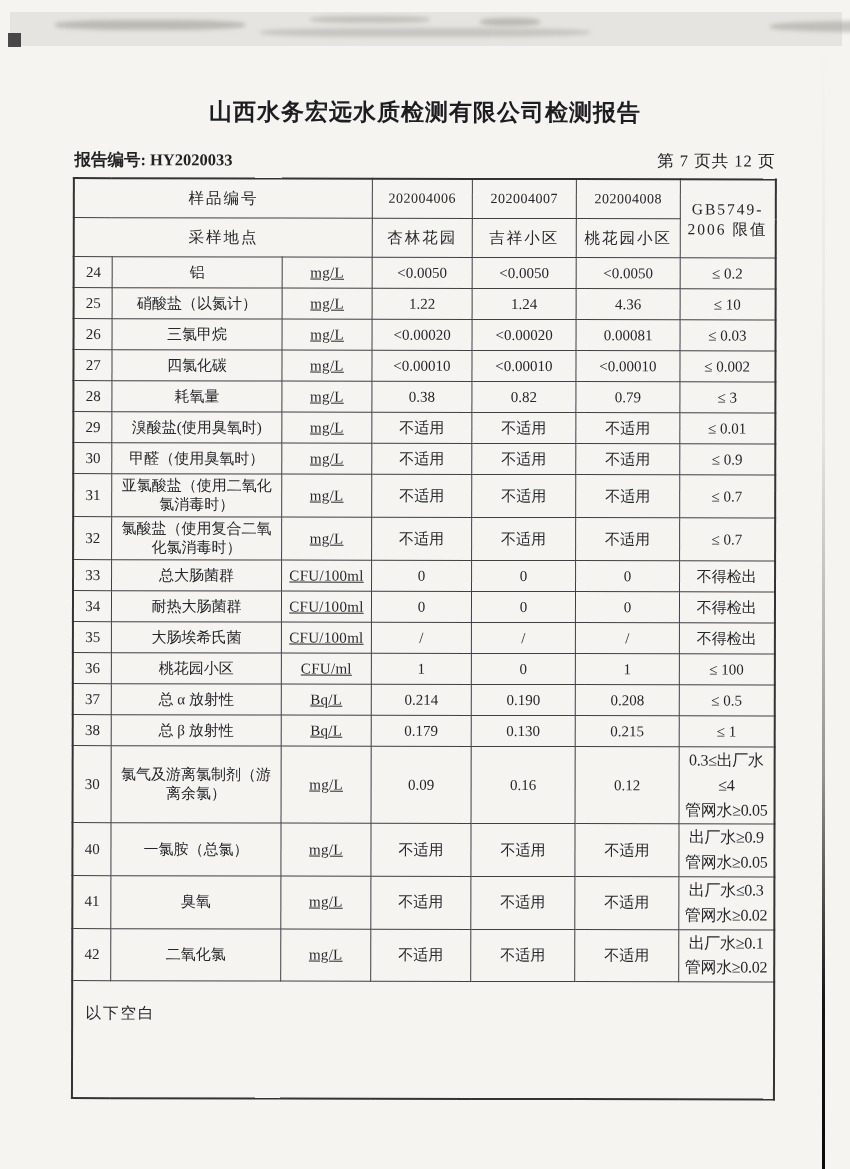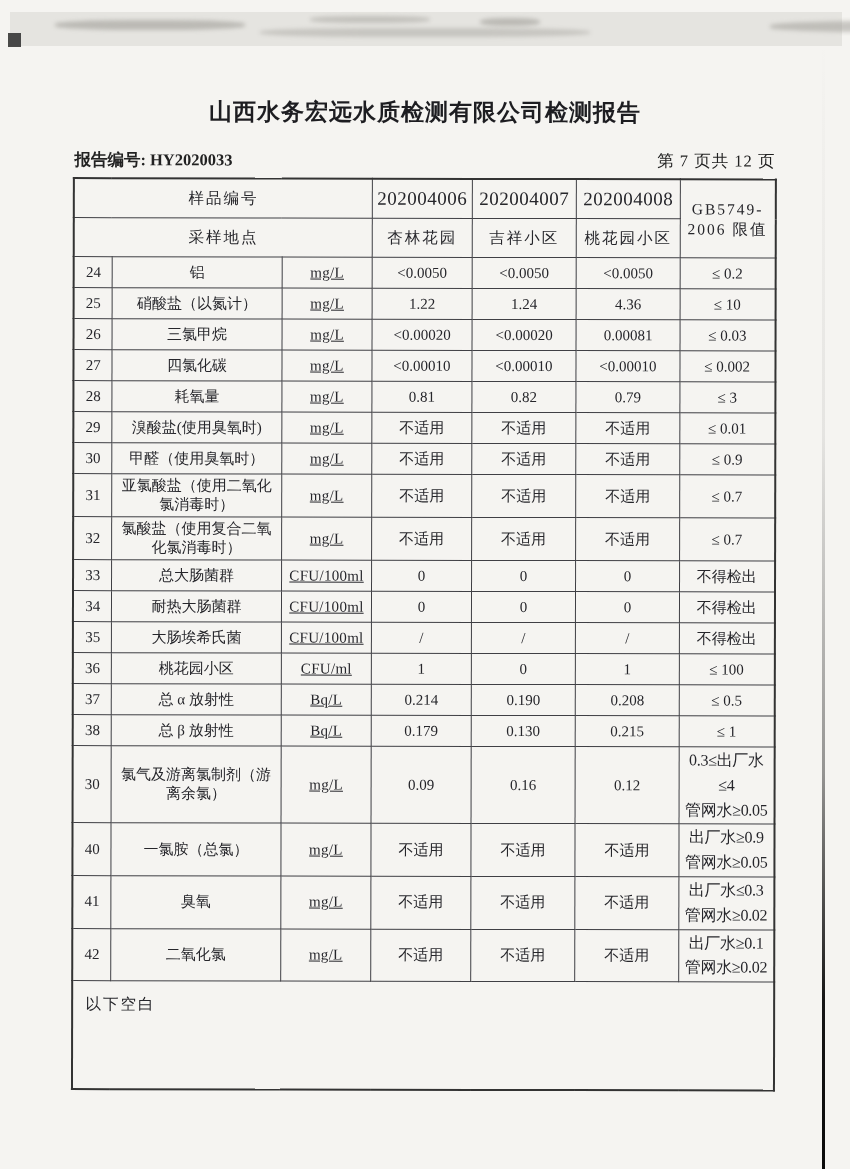--- a/index.html
+++ b/index.html
@@ -52,27 +52,27 @@
   }
   table.report td{
     border:1px solid #3f3f44;
     text-align:center;vertical-align:middle;
     font-size:15px;line-height:1.25;
     padding:1px 3px;
     overflow:hidden;
   }
   td.name-cell{text-align:left;padding-left:7px;}
   tr.hdr td{height:36px;font-size:15.5px;letter-spacing:2px;}
-  tr.hdr td.sample-id{letter-spacing:0.5px;font-size:19px;margin-left:16px;}
+  tr.hdr td.sample-id{letter-spacing:0.5px;font-size:14px;margin-left:16px;}
   tr.r{height:31px;}
   tr.r.tall{height:43px;}
   tr.r.tall2{height:41px;}
   td.limit-cell .lim1,td.limit-cell .lim2{font-size:16px;line-height:1.55;letter-spacing:-0.3px;}
   td.gb-cell{font-size:15.5px;letter-spacing:1px;line-height:2.3;}
-  tr.footer-row td{height:94px;vertical-align:top;text-align:left;padding:13px 0 0 12px;font-size:15.5px;letter-spacing:2px;}
+  tr.footer-row td{height:94px;vertical-align:top;text-align:left;padding:22px 0 0 12px;font-size:15.5px;letter-spacing:2px;}
   .unit-cell{font-size:14.5px;letter-spacing:0.3px;text-decoration:underline;}
 </style>
 </head>
 <body>
 
 <div class="scan-band">
   <span class="smudge s1"></span>
   <span class="smudge s2"></span>
   <span class="smudge s3"></span>
   <span class="smudge s4"></span>
@@ -151,21 +151,21 @@
     <td class="unit-cell">mg/L</td>
     <td>&lt;0.00010</td>
     <td>&lt;0.00010</td>
     <td>&lt;0.00010</td>
     <td class="limit-cell">≤ 0.002</td>
   </tr>
         <tr class="r">
     <td>28</td>
     <td class="name-cell">耗氧量</td>
     <td class="unit-cell">mg/L</td>
-    <td>0.81</td>
+    <td>0.38</td>
     <td>0.82</td>
     <td>0.79</td>
     <td class="limit-cell">≤ 3</td>
   </tr>
         <tr class="r">
     <td>29</td>
     <td class="name-cell">溴酸盐(使用臭氧时)</td>
     <td class="unit-cell">mg/L</td>
     <td>不适用</td>
     <td>不适用</td>

